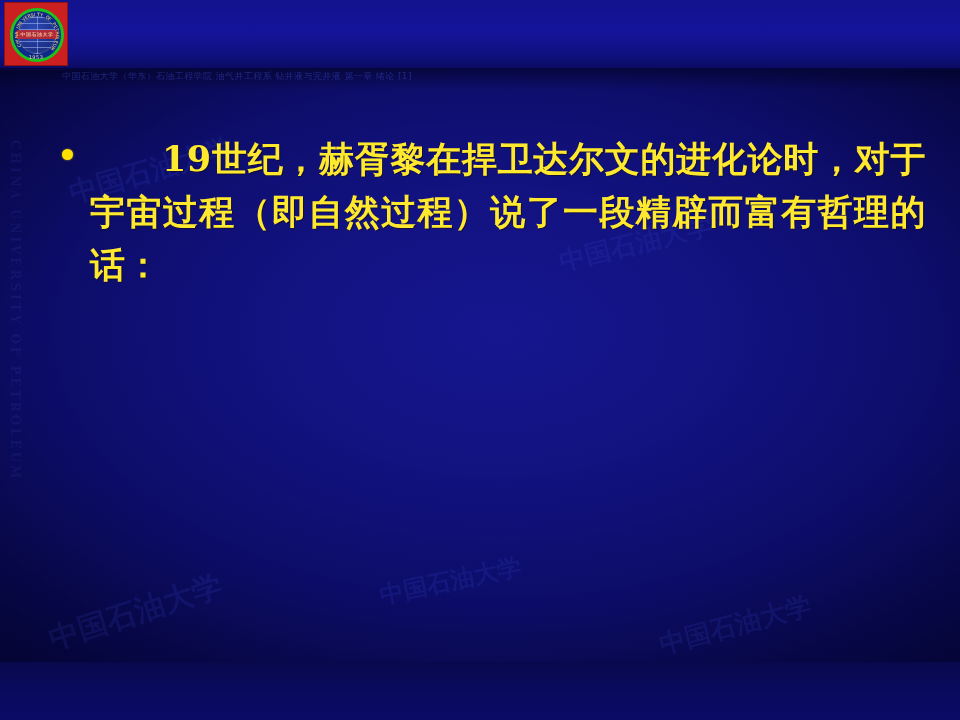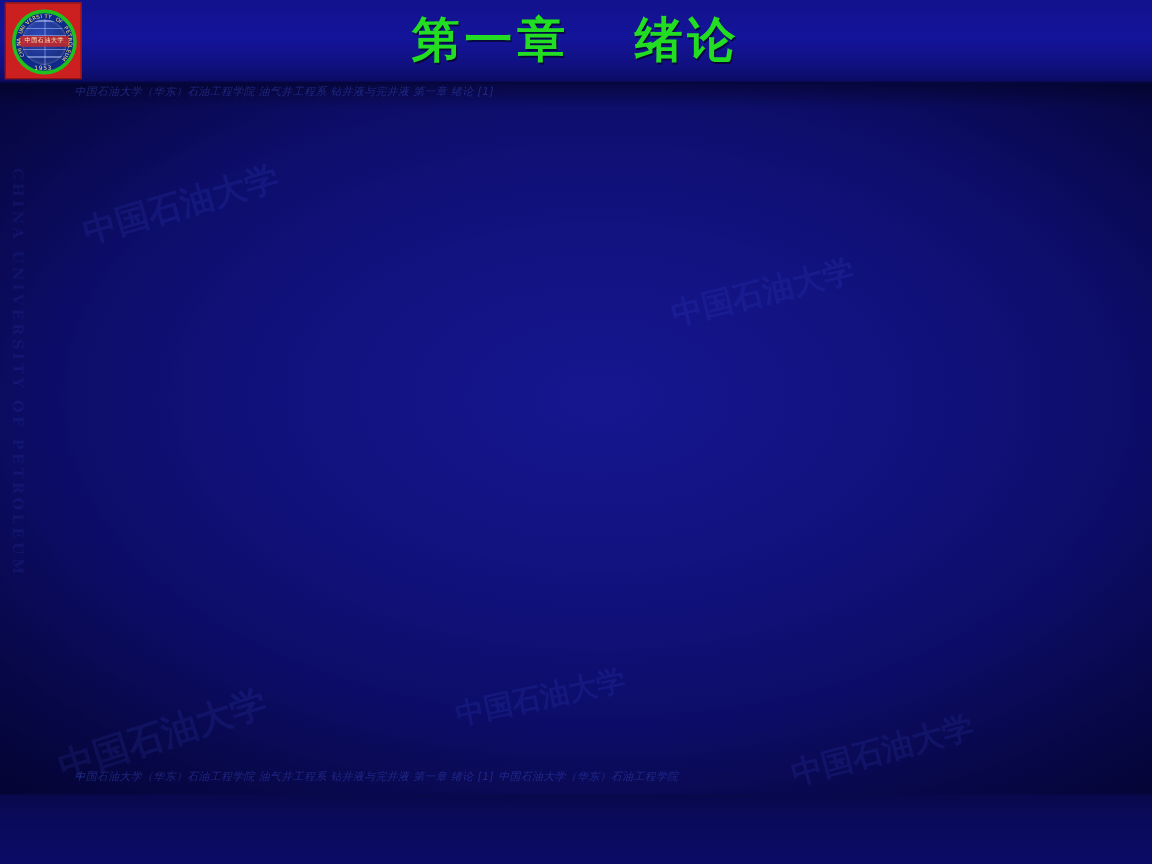--- a/index.html
+++ b/index.html
@@ -57,21 +57,20 @@
     left: 62px;
     width: 840px;
     font-family: "DejaVu Sans", sans-serif;
     font-size: 9px;
     letter-spacing: 0.4px;
     color: rgba(70,90,220,0.38);
     white-space: nowrap;
     overflow: hidden;
     text-overflow: clip;
     user-select: none;
-    font-style: italic;
   }
   .wm-row.r1 { top: 70px; }
   .wm-row.r2 { top: 641px; }
 
   
   .wm-diag {
     position: absolute;
     font-family: "DejaVu Serif", serif;
     font-weight: bold;
     color: rgba(60,80,210,0.17);
@@ -242,21 +241,20 @@
   <div class="wm-diag" style="left:380px; top:580px; font-size:24px; transform:rotate(-12deg);">中国石油大学</div>
   <div class="wm-side" style="left:8px; top:140px; font-size:12px;">CHINA UNIVERSITY OF PETROLEUM</div>
 
   <div class="bg-vignette"></div>
 
   <div class="bg-topband"></div>
   <div class="bg-topband-shadow"></div>
   <div class="bg-botband"></div>
 
   <div class="wm-row r1">中国石油大学（华东）石油工程学院  油气井工程系  钻井液与完井液  第一章 绪论  [1]</div>
-  <div class="wm-row r2">中国石油大学（华东）石油工程学院  油气井工程系  钻井液与完井液  第一章 绪论  [1]  中国石油大学（华东）石油工程学院</div>
 
   <div class="logo">
     <div class="ring"></div>
     <div class="globe"></div>
     <div class="band">
       <span>中国石油大学</span>
     </div>
     <div class="year">1953</div>
   <div class="arc">
         <i style="transform: rotate(-215deg) translate(23px) rotate(90deg);">C</i>
@@ -284,24 +282,29 @@
         <i style="transform: rotate(-18.5714deg) translate(23px) rotate(90deg);">T</i>
         <i style="transform: rotate(-9.64286deg) translate(23px) rotate(90deg);">R</i>
         <i style="transform: rotate(-0.714286deg) translate(23px) rotate(90deg);">O</i>
         <i style="transform: rotate(8.21429deg) translate(23px) rotate(90deg);">L</i>
         <i style="transform: rotate(17.1429deg) translate(23px) rotate(90deg);">E</i>
         <i style="transform: rotate(26.0714deg) translate(23px) rotate(90deg);">U</i>
         <i style="transform: rotate(35deg) translate(23px) rotate(90deg);">M</i>
       </div>
     </div>
 
-  <div class="title">第一章   绪论</div>
 
   <div class="content">
 
+    <div class="para">
+      <div class="bullet">
+        <span class="dot"></span>
+      </div>
+      <div class="ptext">19世纪，赫胥黎在捍卫达尔文的进化论时，对于宇宙过程（即自然过程）说了一段精辟而富有哲理的话：</div>
+    </div>
 
 
   </div>
 
   <div class="navbar">
 
     
 
     
 

